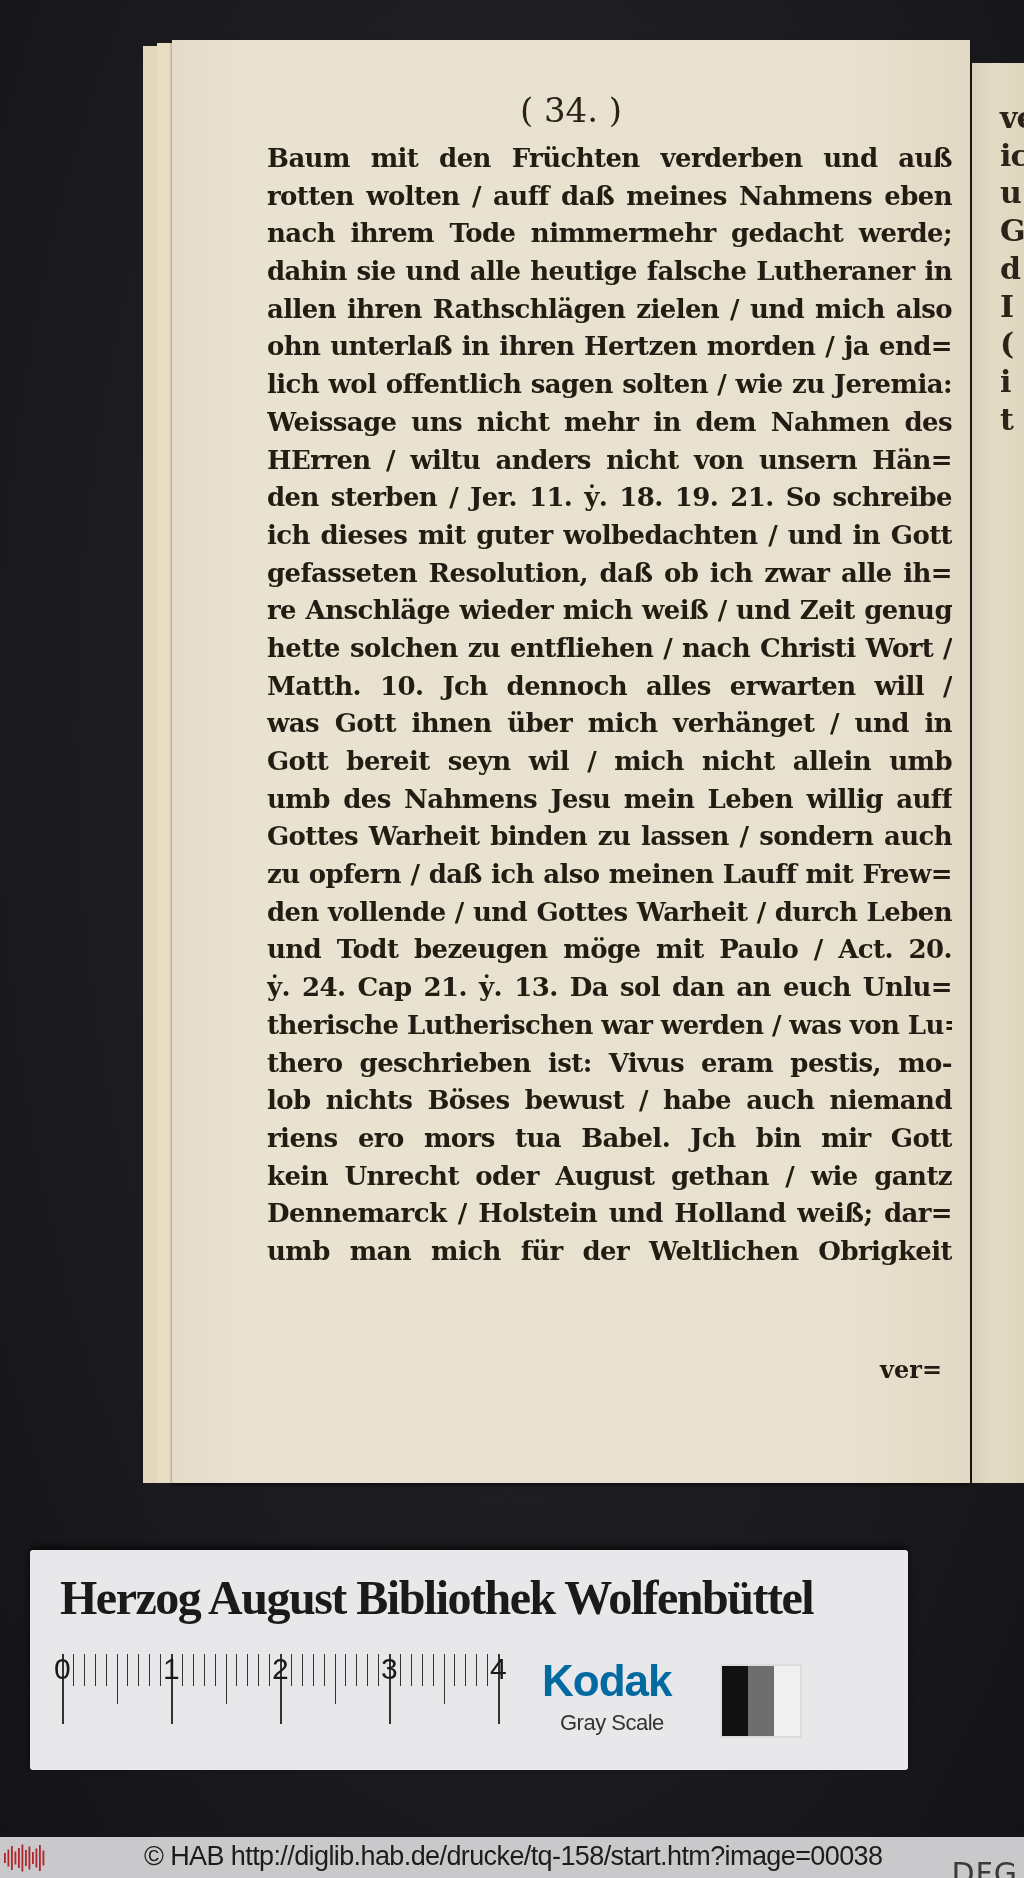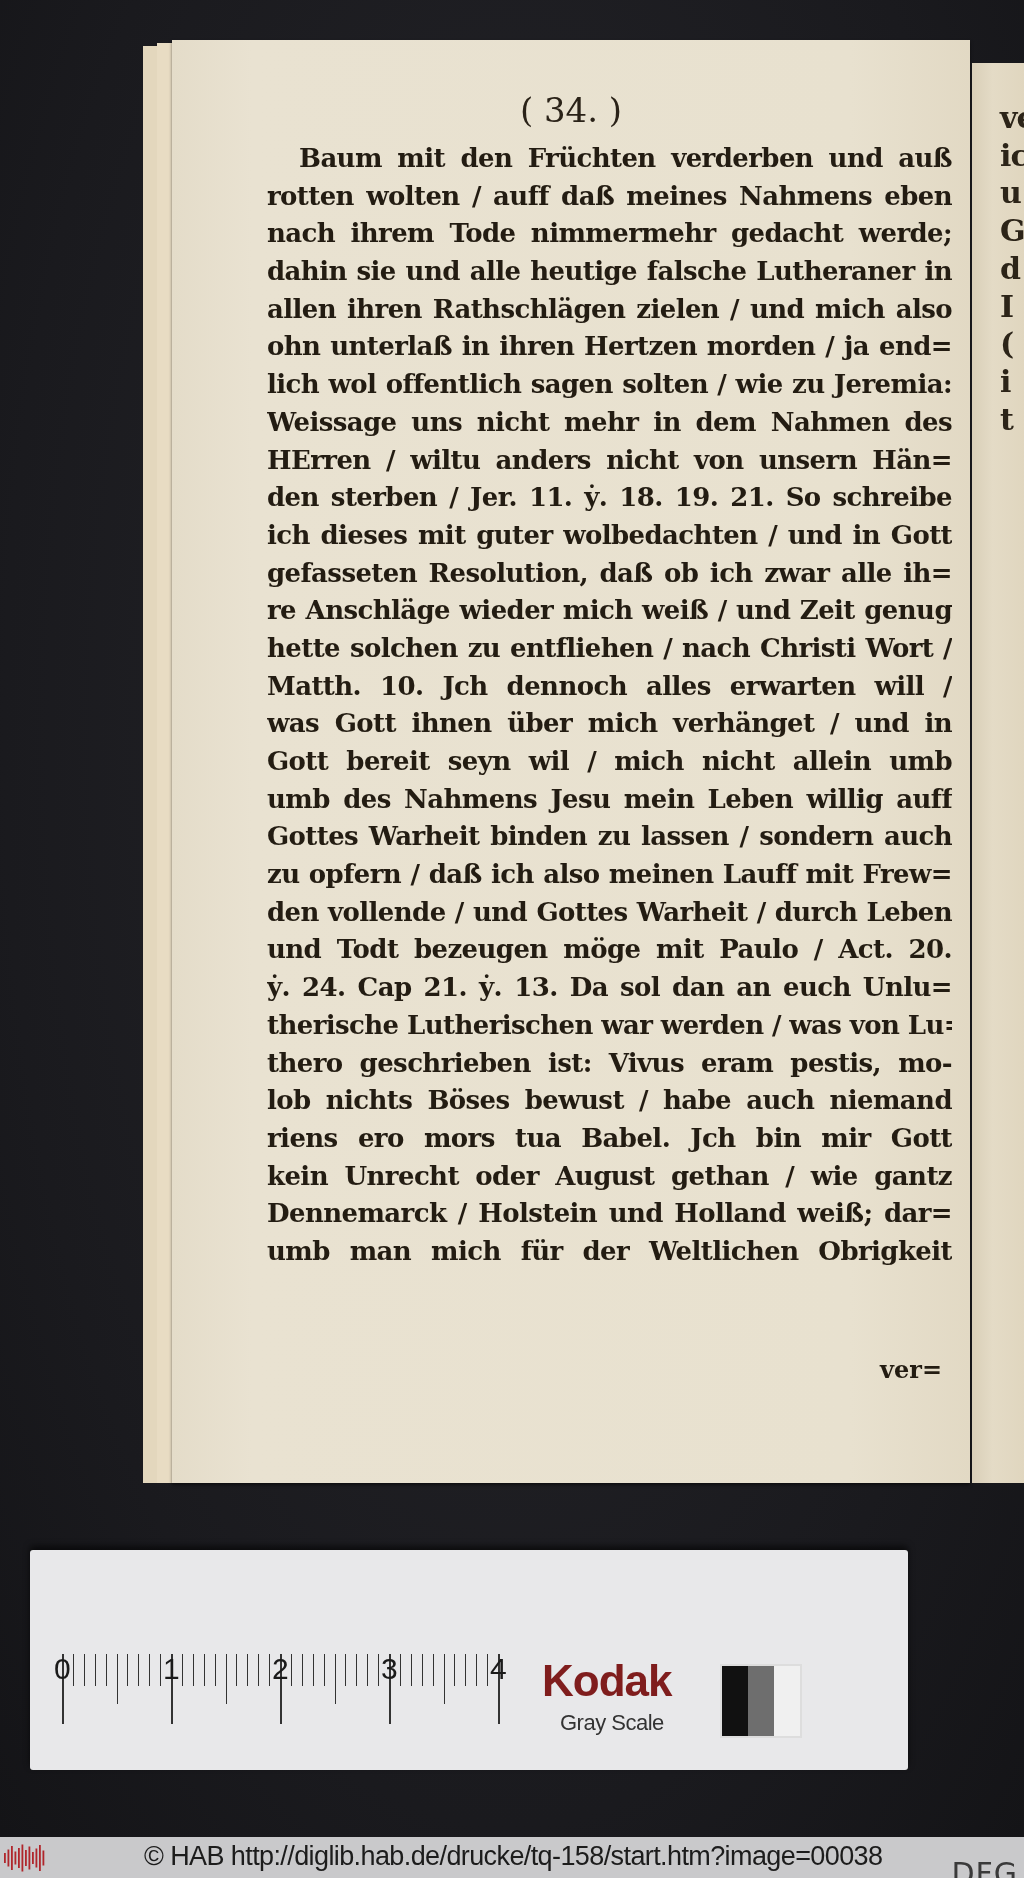--- a/index.html
+++ b/index.html
@@ -58,21 +58,21 @@
     color:#1a1a1a; letter-spacing:-1.5px; white-space:nowrap;
   }
   .ruler { position:absolute; left:32px; top:104px; width:226px; height:72px; }
   .tick { position:absolute; top:0; width:1px; background:#333; }
   .ruler-label {
     position:absolute; top:102px; font-family:"Liberation Sans", sans-serif;
     font-size:30px; color:#1a1a1a;
   }
   .kodak {
     position:absolute; left:512px; top:106px;
-    font-family:"Liberation Sans", sans-serif; font-weight:bold; font-size:44px; color:#7f1d1d;
+    font-family:"Liberation Sans", sans-serif; font-weight:bold; font-size:44px; color:#0369a1;
     letter-spacing:-1px;
   }
   .grayscale-label {
     position:absolute; left:530px; top:160px;
     font-family:"Liberation Sans", sans-serif; font-size:22px; color:#333;
     letter-spacing:-0.5px;
   }
   .swatches {
     position:absolute; left:690px; top:114px; width:78px; height:70px;
     border:2px solid #ddd; display:flex; background:#f2f2f2;
@@ -100,21 +100,21 @@
 <body>
 
 <div class="backdrop"></div>
 
 <div class="leaf leaf-1"></div>
 <div class="leaf leaf-2"></div>
 
 <div class="page">
   <div class="page-number">( 34. )</div>
   <div class="text-block" id="text-block">
-      <div class="line" style="height: 37.7px; line-height: 37.7px; margin-left: 32px;">Baum mit den Früchten verderben und auß</div>
+      <div class="line" style="height: 37.7px; line-height: 37.7px;">Baum mit den Früchten verderben und auß</div>
       <div class="line" style="height: 37.7px; line-height: 37.7px;">rotten wolten / auff daß meines Nahmens eben</div>
       <div class="line" style="height: 37.7px; line-height: 37.7px;">nach ihrem Tode nimmermehr gedacht werde;</div>
       <div class="line" style="height: 37.7px; line-height: 37.7px;">dahin sie und alle heutige falsche Lutheraner in</div>
       <div class="line" style="height: 37.7px; line-height: 37.7px;">allen ihren Rathschlägen zielen / und mich also</div>
       <div class="line" style="height: 37.7px; line-height: 37.7px;">ohn unterlaß in ihren Hertzen morden / ja end=</div>
       <div class="line" style="height: 37.7px; line-height: 37.7px;">lich wol offentlich sagen solten / wie zu Jeremia:</div>
       <div class="line" style="height: 37.7px; line-height: 37.7px;">Weissage uns nicht mehr in dem Nahmen des</div>
       <div class="line" style="height: 37.7px; line-height: 37.7px;">HErren / wiltu anders nicht von unsern Hän=</div>
       <div class="line" style="height: 37.7px; line-height: 37.7px;">den sterben / Jer. 11. ẏ. 18. 19. 21. So schreibe</div>
       <div class="line" style="height: 37.7px; line-height: 37.7px;">ich dieses mit guter wolbedachten / und in Gott</div>
@@ -147,20 +147,21 @@
     <div class="neighbor-line" style="top: 112.4px;">u</div>
     <div class="neighbor-line" style="top: 150.1px;">G</div>
     <div class="neighbor-line" style="top: 187.8px;">d</div>
     <div class="neighbor-line" style="top: 225.5px;">I</div>
     <div class="neighbor-line" style="top: 263.2px;">(</div>
     <div class="neighbor-line" style="top: 300.9px;">i</div>
     <div class="neighbor-line" style="top: 338.6px;">t</div>
   </div>
 
 <div class="card">
+  <div class="card-title">Herzog August Bibliothek Wolfenbüttel</div>
   <div class="ruler" id="ruler" style="width: 438px;">
       <div class="tick" style="left: 0px; height: 70px; width: 2px;"></div>
       <div class="tick" style="left: 10.9px; height: 32px;"></div>
       <div class="tick" style="left: 21.8px; height: 32px;"></div>
       <div class="tick" style="left: 32.7px; height: 32px;"></div>
       <div class="tick" style="left: 43.6px; height: 32px;"></div>
       <div class="tick" style="left: 54.5px; height: 50px;"></div>
       <div class="tick" style="left: 65.4px; height: 32px;"></div>
       <div class="tick" style="left: 76.3px; height: 32px;"></div>
       <div class="tick" style="left: 87.2px; height: 32px;"></div>

